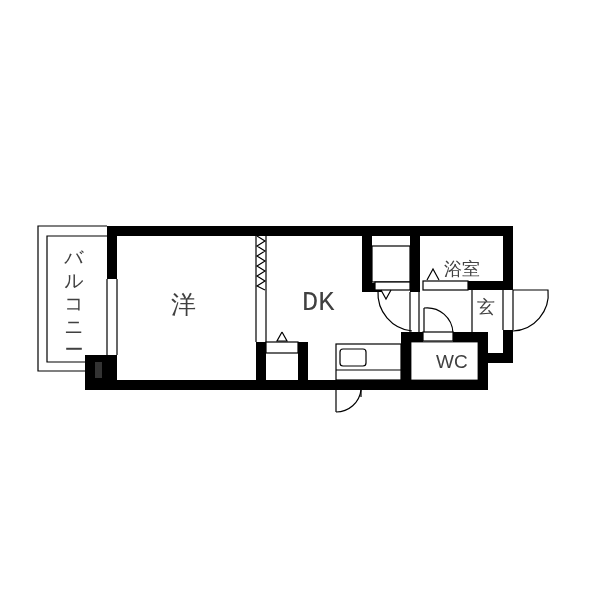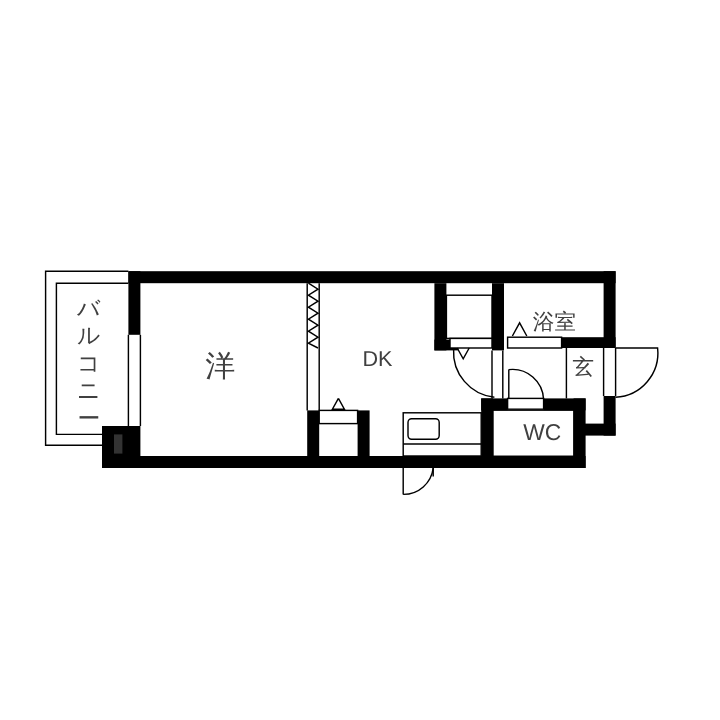--- a/index.html
+++ b/index.html
@@ -1,20 +1,20 @@
 <!DOCTYPE html>
 <html><head>
   <meta charset="utf-8">
   <style>
     html, body { margin: 0; padding: 0; background: #ffffff; }
     body { width: 600px; height: 600px; position: relative; overflow: hidden; font-family: "DejaVu Sans", sans-serif; }
     #plan { position: absolute; left: 0; top: 0; width: 600px; height: 600px; }
     .lbl { position: absolute; color: #404040; white-space: nowrap; line-height: 1; }
     .lbl-yo { left: 171px; top: 292px; font-size: 25px; }
-    .lbl-dk { left: 302px; top: 290px; font-size: 18px; font-family: Liberation Sans, sans-serif; }
+    .lbl-dk { left: 302px; top: 290px; font-size: 27px; font-family: Liberation Mono, monospace; }
     .lbl-bath { left: 444px; top: 260px; font-size: 18px; }
     .lbl-gen { left: 477px; top: 298px; font-size: 18px; }
     .lbl-wc { left: 436px; top: 352px; font-size: 19px; font-family: "Liberation Sans", sans-serif; }
     .lbl-balc { left: 63px; top: 246px; font-size: 19px; width: 22px; text-align: center; line-height: 23px; white-space: normal; word-break: break-all; }
   </style>
 </head>
 <body>
 
 <svg id="plan" viewBox="0 0 600 600" xmlns="http://www.w3.org/2000/svg">
 

